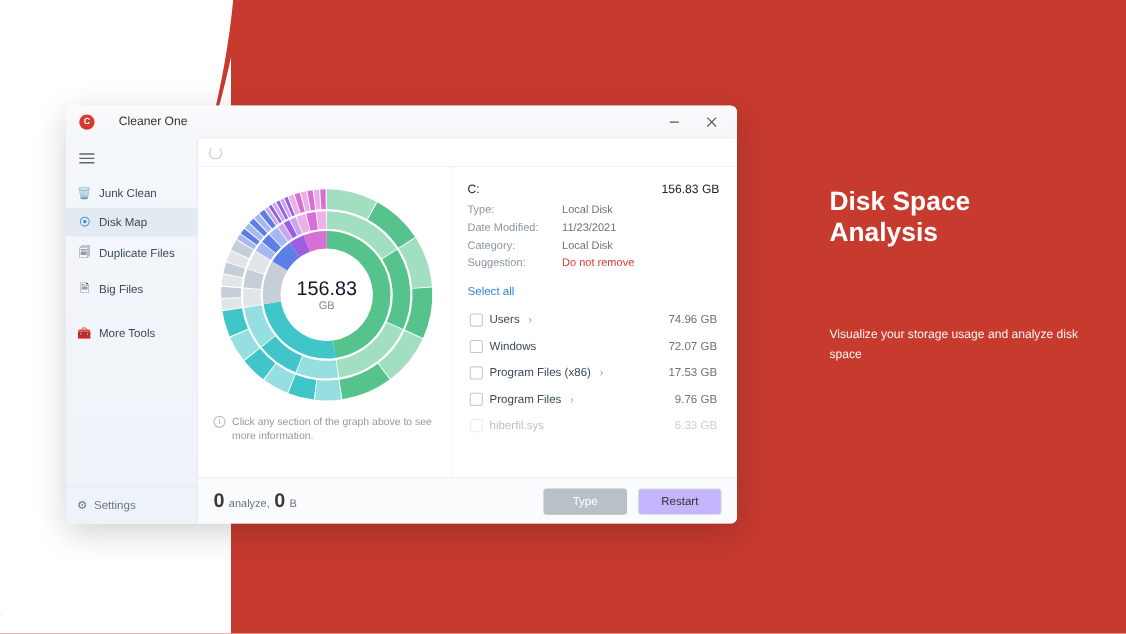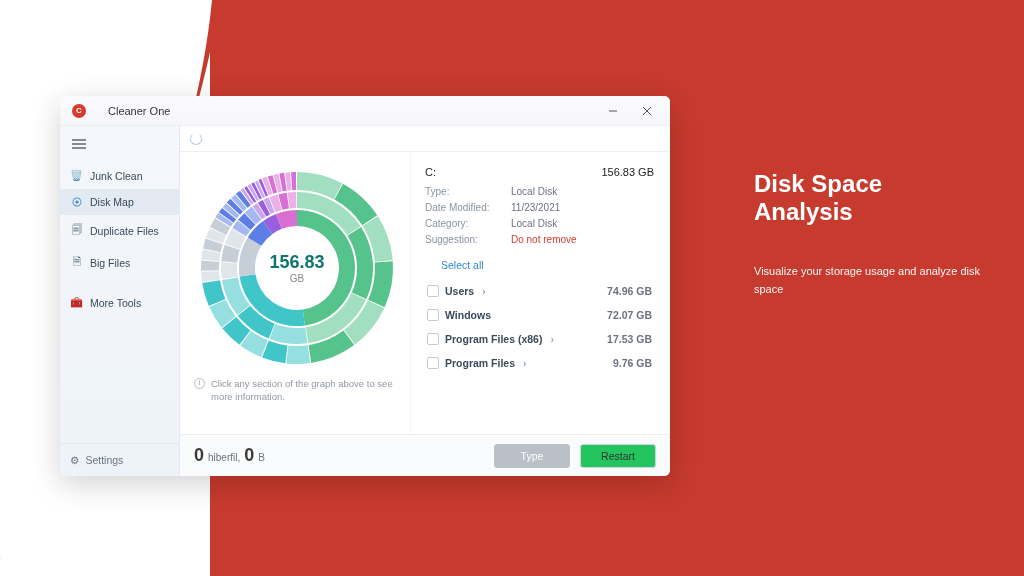--- a/index.html
+++ b/index.html
@@ -5,21 +5,21 @@
 * { box-sizing: border-box; margin: 0; padding: 0; }
 html, body { width: 1024px; height: 576px; overflow: hidden; font-family: "Segoe UI", Arial, sans-serif; }
 body { position: relative; background: #fff; }
 
 .bg-red-shape {
   position: absolute; top: 0; left: 0; width: 1024px; height: 576px; z-index: 0;
 }
 .marketing {
   position: absolute; right: 40px; top: 170px; width: 230px; color: #fff; z-index: 1;
 }
-.marketing h1 { font-size: 24px; font-weight: 600; margin-bottom: 37px; }
+.marketing h1 { font-size: 24px; font-weight: 600; margin-bottom: 70px; }
 .marketing p { font-size: 11px; line-height: 1.6; opacity: .95; font-weight: 300; }
 
 .window {
   position: absolute; top: 96px; left: 60px; width: 610px; height: 380px;
   background: #fff; border-radius: 6px; box-shadow: 0 8px 30px rgba(0,0,0,.18);
   display: flex; flex-direction: column; z-index: 2; overflow: hidden;
   font-size: 10.5px; color: #333;
 }
 .titlebar {
   height: 30px; display: flex; align-items: center; padding: 0 6px;
@@ -60,35 +60,35 @@
 .breadcrumb .ref-icon { width: 12px; height: 12px; border: 1.5px solid #bcd; border-top-color: transparent; border-radius: 50%; }
 
 .content { flex: 1; display: flex; min-height: 0; }
 
 .chart-col { width: 230px; padding: 10px 10px 4px 14px; display: flex; flex-direction: column; }
 .sunburst-wrap { position: relative; width: 200px; height: 200px; margin-top: 6px; align-self: center; }
 .sunburst-center {
   position: absolute; left: 50%; top: 50%; transform: translate(-50%,-50%);
   text-align: center; color: #555;
 }
-.sunburst-center .big { font-size: 18px; font-weight: 700; color: #0f766e; }
+.sunburst-center .big { font-size: 18px; font-weight: 400; color: #0f172a; }
 .sunburst-center .unit { font-size: 10px; color: #888; }
 .hint { margin-top: 10px; display: flex; gap: 6px; color: #9099a3; font-size: 9.5px; line-height: 1.35; }
 .hint .info-icon {
   width: 11px; height: 11px; min-width: 11px; border: 1px solid #b7bec7; border-radius: 50%;
   display: flex; align-items: center; justify-content: center; font-size: 8px; color: #9aa3ae;
 }
 
 .details-col { flex: 1; padding: 14px 16px 0 14px; border-left: 1px solid #f3f3f3; display: flex; flex-direction: column; min-width: 0; }
 .drive-row { display: flex; justify-content: space-between; color: #222; font-size: 11px; margin-bottom: 8px; }
 .kv { display: grid; grid-template-columns: 86px 1fr; row-gap: 5px; font-size: 10px; color: #6a7380; }
 .kv .k { color: #8a94a1; }
 .kv .suggest { color: #d63b2f; }
-.select-all { color: #2f88d6; margin: 14px 16px 8px; font-size: 10.5px; cursor: pointer; display: inline-block; }
-.file-list { flex: 1; overflow: hidden; position: relative; font-weight: bold; }
+.select-all { color: #2f88d6; margin: 14px 0 8px; font-size: 10.5px; cursor: pointer; display: inline-block; }
+.file-list { flex: 1; overflow: hidden; position: relative; }
 .file-row {
   display: flex; align-items: center; gap: 6px; padding: 6px 2px;
   color: #3a4a5a; font-size: 10.5px;
 }
 .file-row.faded { opacity: .35; }
 .file-row .cb {
   width: 12px; height: 12px; border: 1px solid #c3cad4; border-radius: 2px; background: #fff; cursor: pointer;
 }
 .file-row .chev { color: #9aa3ae; font-size: 10px; margin-left: 2px; }
 .file-row .spacer2 { flex: 1; }
@@ -98,21 +98,21 @@
   height: 42px; border-top: 1px solid #eee; background: #fafbfc;
   display: flex; align-items: center; padding: 0 14px; gap: 10px;
 }
 .footer .status { color: #3a3a3a; display: flex; align-items: baseline; gap: 4px; }
 .footer .status .num { font-size: 18px; font-weight: 600; }
 .footer .status .label { font-size: 10px; color: #6a7380; }
 .footer .spacer { flex: 1; }
 .btn {
   min-width: 76px; height: 24px; border-radius: 3px; font-size: 10.5px;
   display: flex; align-items: center; justify-content: center; cursor: pointer;
-  border: 1px solid #d0d6de; background: #22c55e; color: #333;
+  border: 1px solid #d0d6de; background: #c4b5fd; color: #333;
 }
 .btn.primary { background: #b9c0c8; color: #fff; border-color: #b9c0c8; }
 
 svg.sunburst { width: 200px; height: 200px; }
 </style>
 </head>
 <body>
 
 <svg class="bg-red-shape" viewBox="0 0 1024 576" preserveAspectRatio="none">
   <path fill="#c73a2e" d="M0,0 L220,0 C180,250 20,520 0,560 Z"></path>
@@ -304,29 +304,35 @@
                   <span class="spacer2"></span>
                   <span class="size">17.53 GB</span>
                 </div>
                 <div class="file-row">
                   <span class="cb"></span>
                   <span>Program Files</span>
                   <span class="chev">›</span>
                   <span class="spacer2"></span>
                   <span class="size">9.76 GB</span>
                 </div>
+                <div class="file-row faded">
+                  <span class="cb"></span>
+                  <span>hiberfil.sys</span>
+                  <span class="spacer2"></span>
+                  <span class="size">6.33 GB</span>
+                </div>
               </div>
           </div>
         </div>
       </div>
 
       <div class="footer">
         <div class="status">
           <span class="num">0</span>
-          <span class="label">hiberfil,</span>
+          <span class="label">analyze,</span>
           <span class="num">0</span>
           <span class="label">B</span>
         </div>
         <div class="spacer"></div>
         <div class="btn primary">Type</div>
         <div class="btn">Restart</div>
       </div>
     </div>
   </div>
 </div>

